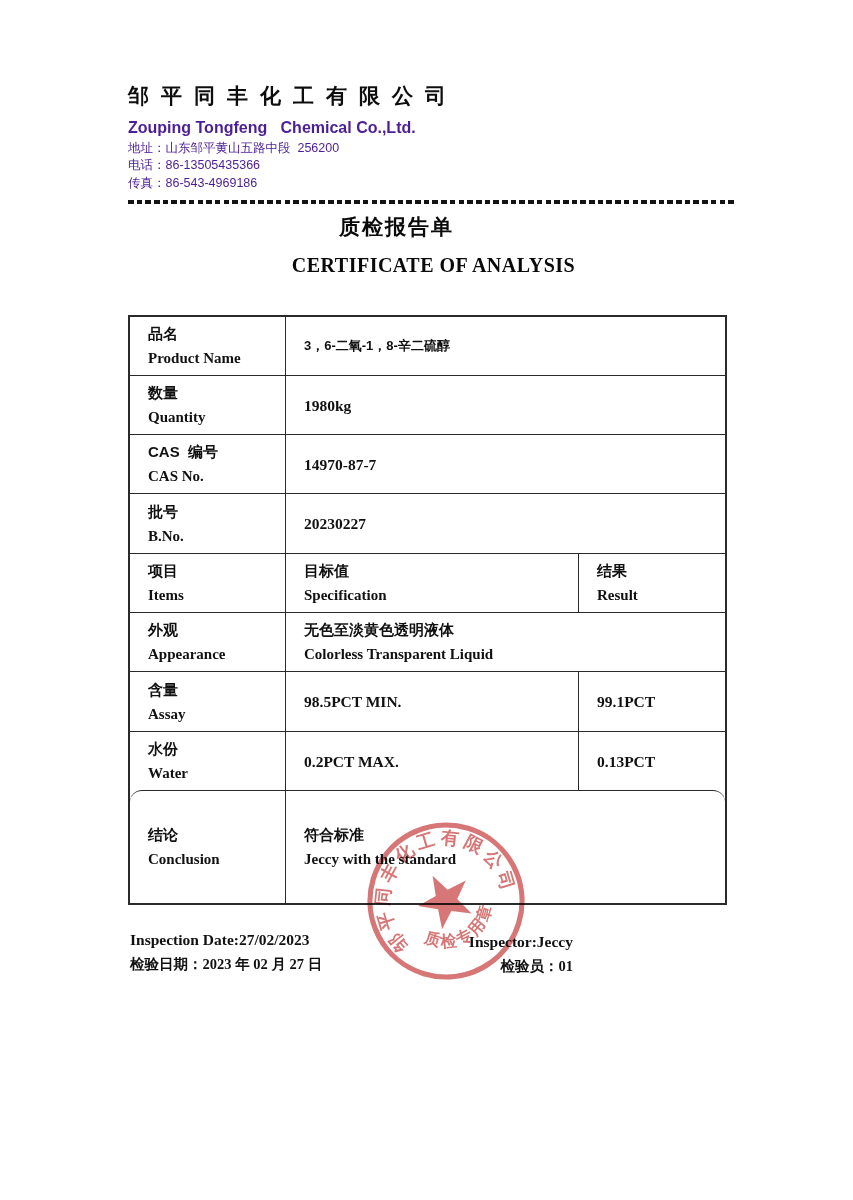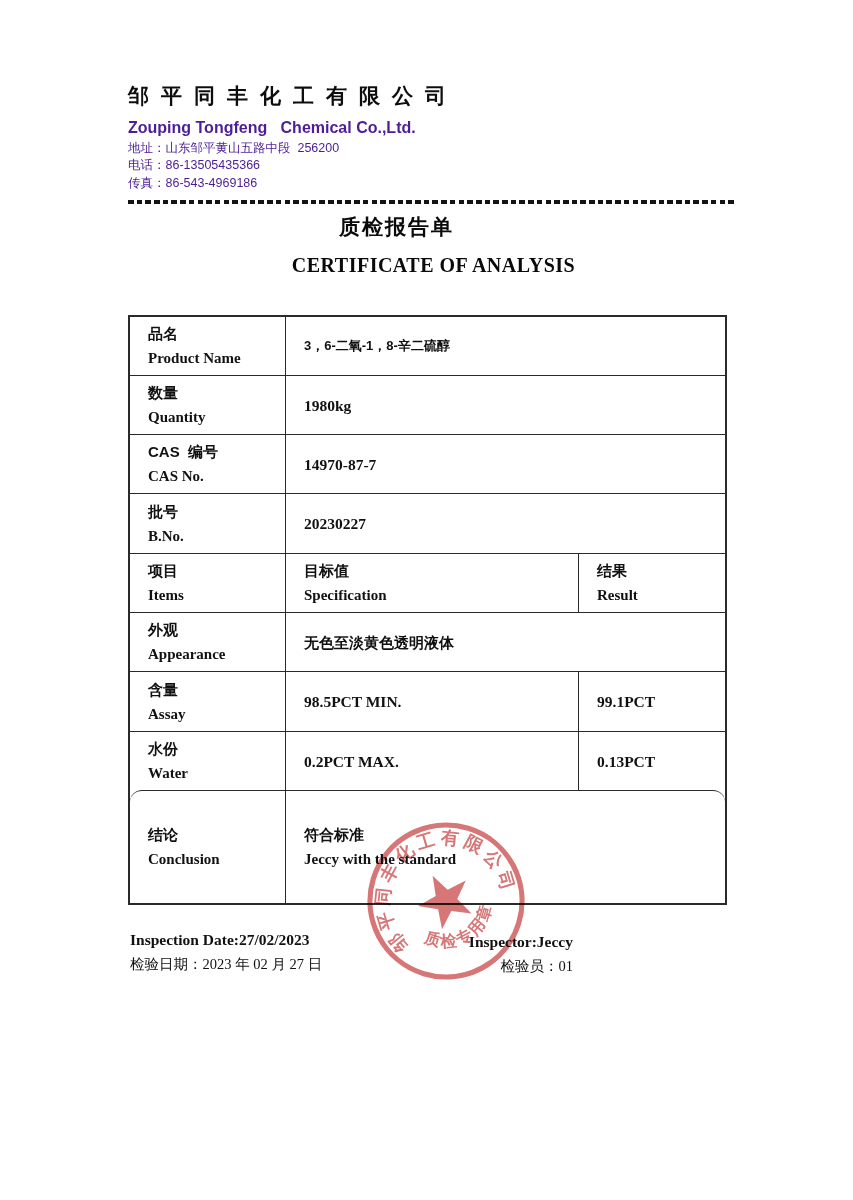--- a/index.html
+++ b/index.html
@@ -43,21 +43,21 @@
   .en  { font-family:"Liberation Serif","DejaVu Serif",serif; font-size:15px; font-weight:bold; line-height:25px; white-space:pre; }
   .sans-sm { font-size:13px; font-weight:bold; line-height:24px; white-space:pre; }
   .serif-val { font-family:"Liberation Serif","DejaVu Serif",serif; font-size:15.5px; font-weight:bold; line-height:25px; }
   
   .stamp { position:absolute; left:351px; top:806px; width:190px; height:190px;
            opacity:0.82; mix-blend-mode:multiply; pointer-events:none; }
   
   .footer-left  { position:absolute; left:130px; top:927px; }
   .footer-right { position:absolute; left:373px; top:929px; width:200px; text-align:right; }
   .f-en { font-family:"Liberation Serif","DejaVu Serif",serif; font-size:15.5px; font-weight:bold; line-height:25px; white-space:pre; }
-  .f-cn { font-family:"Liberation Serif","DejaVu Serif",serif; font-size:14.5px; font-weight:normal; line-height:25px; white-space:pre; }
+  .f-cn { font-family:"Liberation Serif","DejaVu Serif",serif; font-size:14.5px; font-weight:bold; line-height:25px; white-space:pre; }
 </style>
 </head>
 <body>
 
 <div class="page">
 
   <div class="letterhead">
     <div class="company-cn">邹平同丰化工有限公司</div>
     <div class="company-en">Zouping Tongfeng   Chemical Co.,Ltd.</div>
     <div class="contact">地址：山东邹平黄山五路中段  256200</div>
@@ -127,20 +127,21 @@
       </div>
     </div>
 
     <div class="trow h59">
       <div class="cell">
         <div class="cn">外观</div>
         <div class="en">Appearance</div>
       </div>
       <div class="cell">
         <div class="cn">无色至淡黄色透明液体</div>
+        <div class="en">Colorless Transparent Liquid</div>
       </div>
     </div>
 
     <div class="trow h60">
       <div class="cell">
         <div class="cn">含量</div>
         <div class="en">Assay</div>
       </div>
       <div class="cell">
         <div class="serif-val">98.5PCT MIN.</div>

